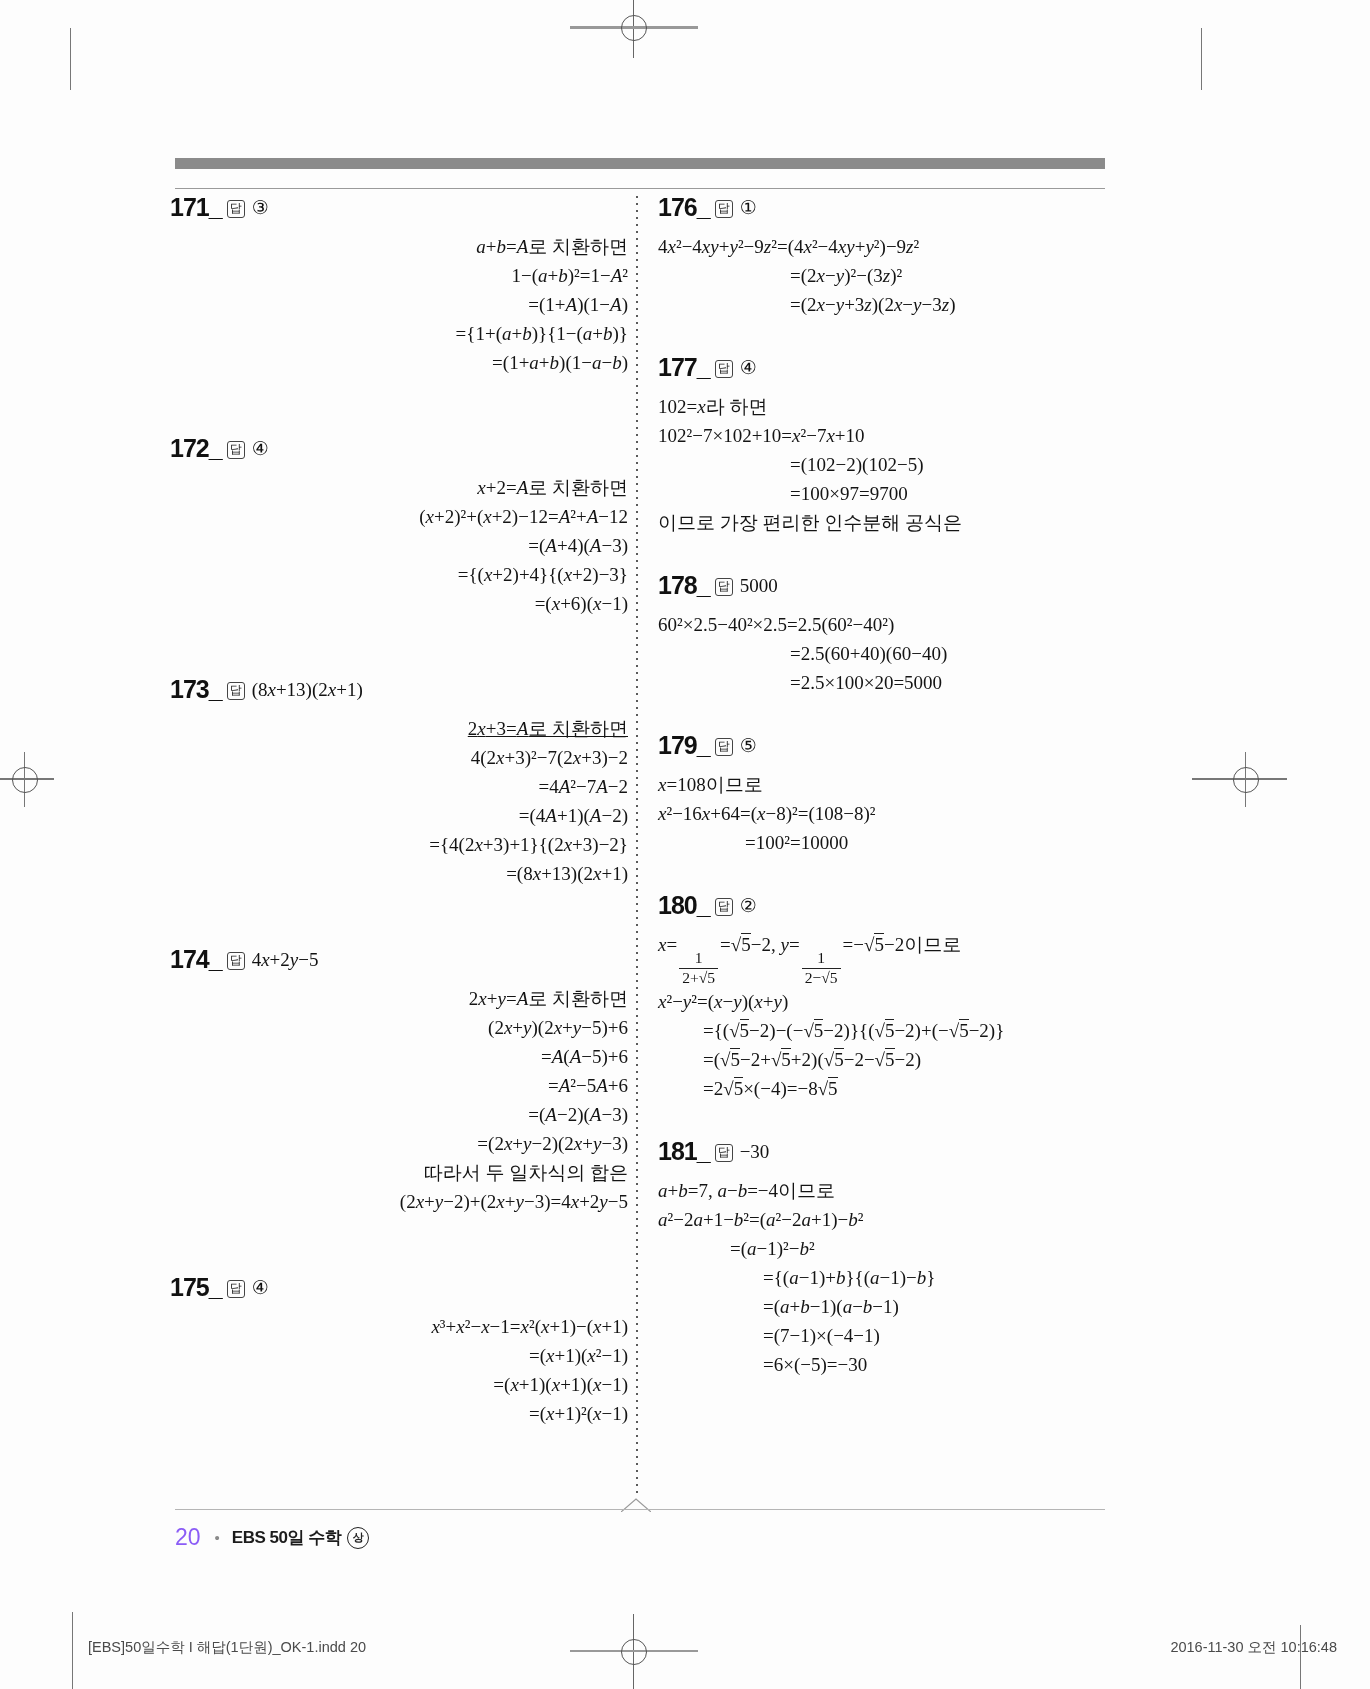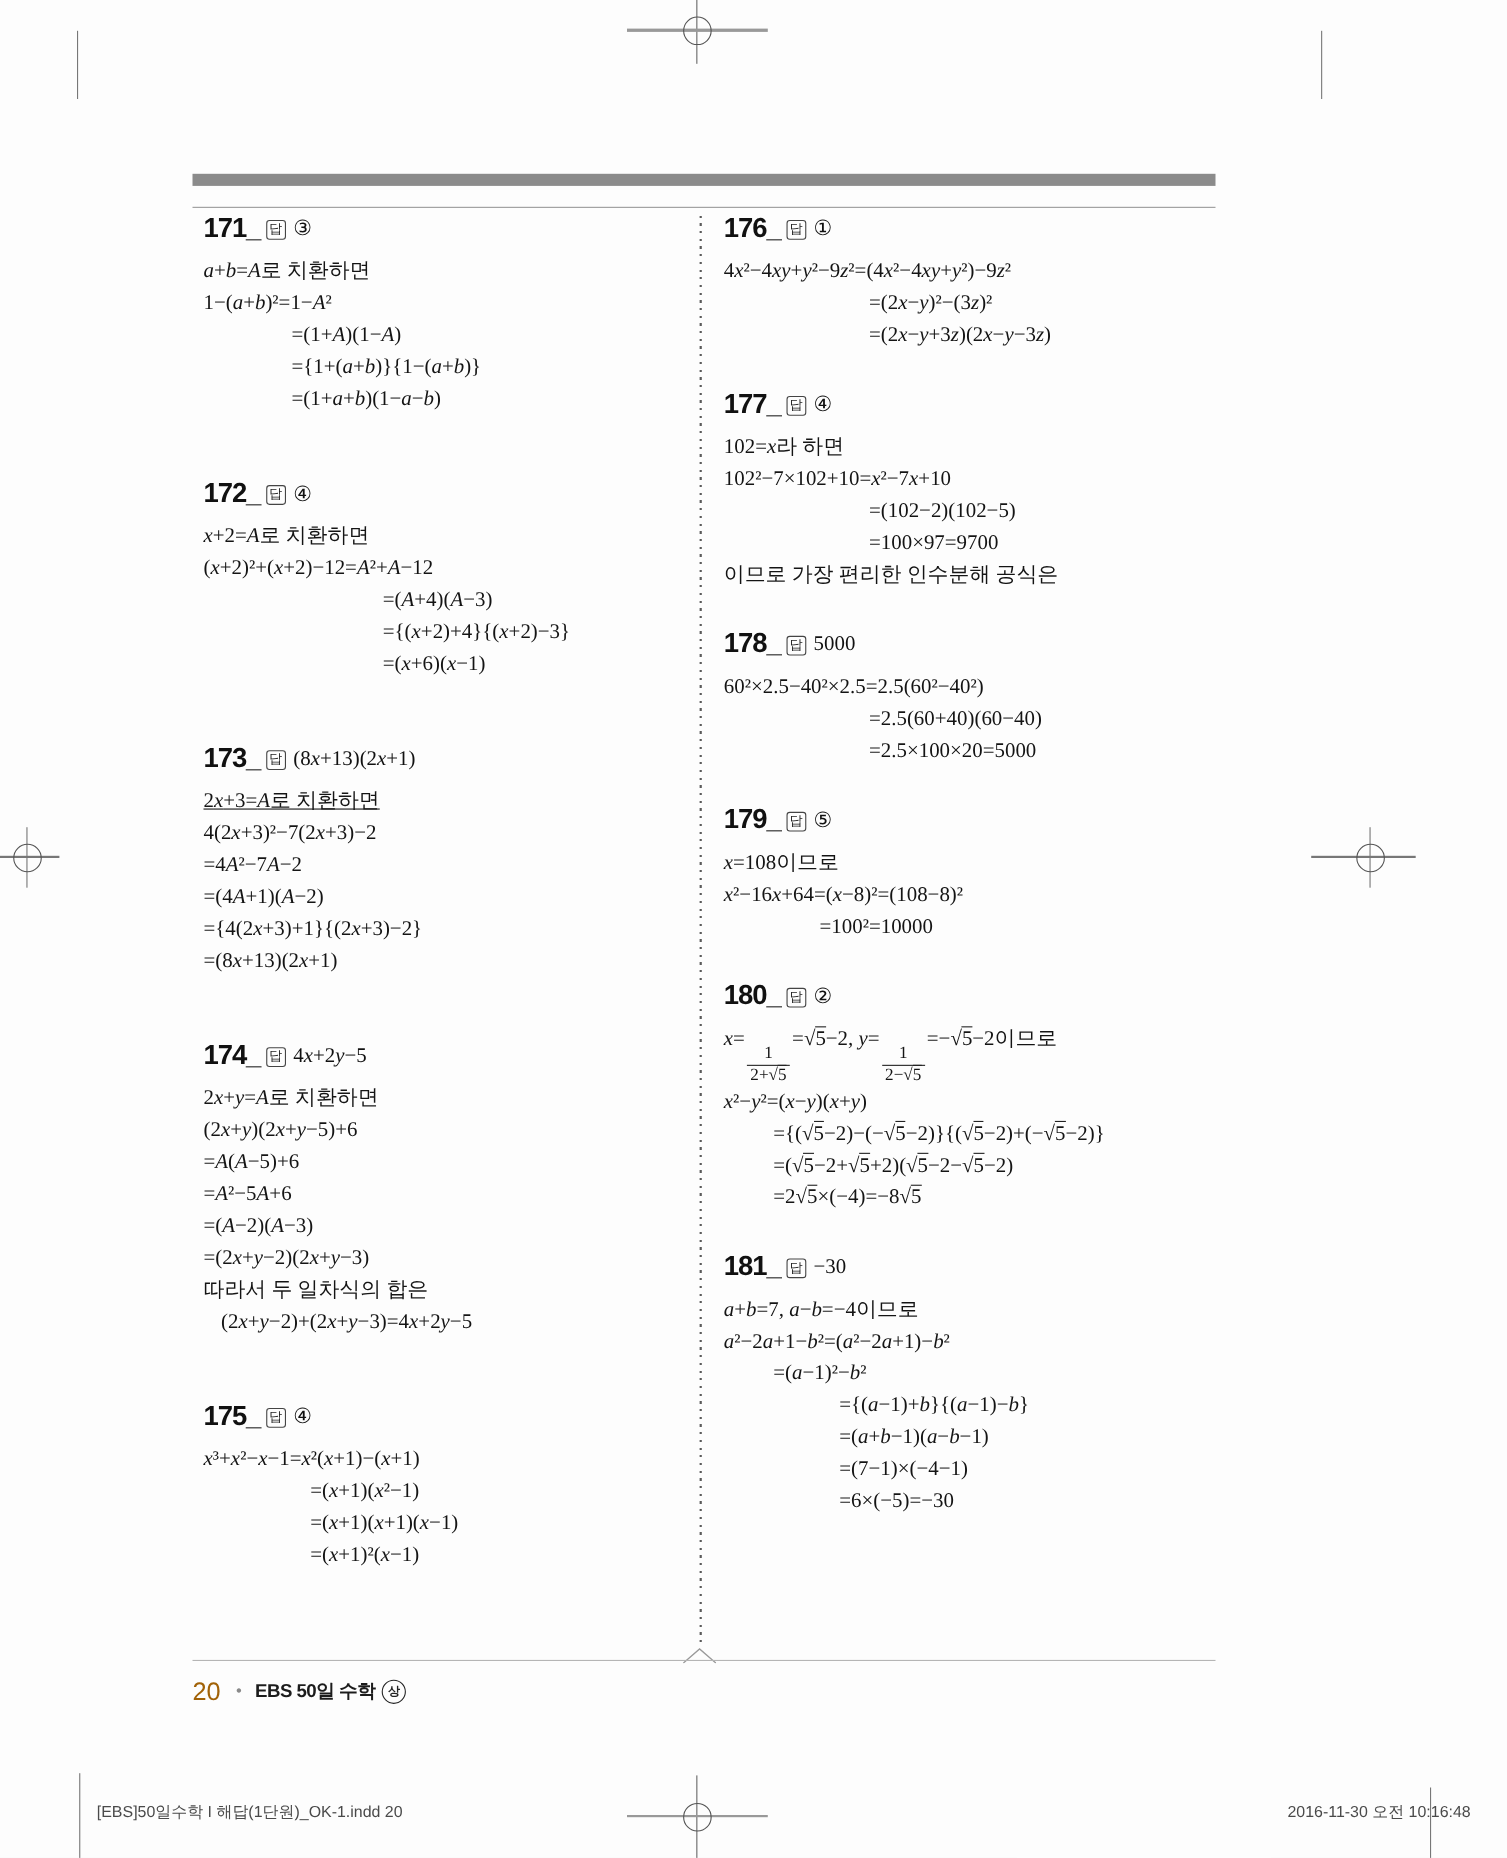--- a/index.html
+++ b/index.html
@@ -11,41 +11,41 @@
   
   .bar-thick{position:absolute;left:175px;top:158px;width:930px;height:11px;background:#8b8b8b;}
   .bar-thin{position:absolute;left:175px;top:188px;width:930px;height:1px;background:#9a9a9a;}
   
   .divider{position:absolute;left:636px;top:196px;width:2px;height:1300px;
            background-image:repeating-linear-gradient(to bottom,#5a5a5a 0 2px,transparent 2px 7px);}
   .divider-caret{position:absolute;left:621px;top:1496px;}
   .footer-rule{position:absolute;left:175px;top:1509px;width:930px;height:1px;background:#b5b5b5;}
   
   .col{position:absolute;top:193px;}
-  .col-left{left:185px;width:458px;}
+  .col-left{left:170px;width:458px;text-align:right;}
   .col-right{left:658px;width:465px;}
   .col-left .problem{margin-bottom:57px;}
   .col-right .problem{margin-bottom:34px;}
   .phead{margin:0 0 10px 0;font-family:"Liberation Sans","DejaVu Sans",sans-serif;display:flex;align-items:center;}
   .pnum{font-size:25px;font-weight:bold;color:#111;letter-spacing:-1px;}
   .abadge{display:inline-block;border:1.3px solid #444;border-radius:3px;font-size:12px;font-weight:normal;
           line-height:15px;height:16px;padding:0 2px;margin:0 7px 0 5px;color:#222;position:relative;top:1px;}
   .aval{font-family:"Liberation Serif","DejaVu Serif",serif;font-size:19px;font-weight:normal;color:#111;}
   .pline{font-size:19px;line-height:29px;min-height:29px;white-space:nowrap;color:#141414;}
   .pline i,.aval i{font-family:"Liberation Serif","DejaVu Serif",serif;}
   .frac{display:inline-flex;flex-direction:column;text-align:center;vertical-align:-12px;
         font-size:0.82em;line-height:1.2;margin:0 2px;}
   .frac .num{padding:0 3px;}
   .frac .den{border-top:1.2px solid #222;padding:0 3px;}
   .sq{white-space:nowrap;}
   .sq .rad{border-top:1.2px solid #222;}
   
   .footer{position:absolute;left:175px;top:1524px;display:flex;align-items:center;
           font-family:"Liberation Sans","DejaVu Sans",sans-serif;}
-  .fpage{font-size:23px;color:#a16207;}
+  .fpage{font-size:23px;color:#8b5cf6;}
   .fbullet{font-size:15px;color:#8a8a8a;margin:0 12px 0 14px;}
   .ftitle{font-size:17px;font-weight:bold;color:#1c1c1c;letter-spacing:-0.5px;}
   .fvol{display:inline-flex;align-items:center;justify-content:center;width:20px;height:20px;margin-left:6px;
         border:1.6px solid #222;border-radius:50%;font-size:11px;font-weight:bold;color:#222;}
   .printline{position:absolute;left:0;top:1638px;width:1370px;
              font-family:"Liberation Sans","DejaVu Sans",sans-serif;font-size:14.5px;color:#4a4a4a;}
   .pfile{position:absolute;left:88px;top:0;}
   .pdate{position:absolute;right:33px;top:0;}
 </style>
 </head>
@@ -209,21 +209,21 @@
         <div class="pline" style="margin-left: 45px; font-family: Liberation Serif, serif;">=2<span class="sq">√<span class="rad">5</span></span>×(−4)=−8<span class="sq">√<span class="rad">5</span></span></div>
       </section>
       <section class="problem">
         <h2 class="phead">
           <span class="pnum">181_</span>
           <span class="abadge">답</span>
           <span class="aval">−30</span>
         </h2>
         <div class="pline" style="margin-left: 0px;"><i>a</i>+<i>b</i>=7, <i>a</i>−<i>b</i>=−4이므로</div>
         <div class="pline" style="margin-left: 0px;"><i>a</i>²−2<i>a</i>+1−<i>b</i>²=(<i>a</i>²−2<i>a</i>+1)−<i>b</i>²</div>
-        <div class="pline" style="margin-left: 45px;">=(<i>a</i>−1)²−<i>b</i>²</div>
+        <div class="pline" style="margin-left: 72px;">=(<i>a</i>−1)²−<i>b</i>²</div>
         <div class="pline" style="margin-left: 105px;">={(<i>a</i>−1)+<i>b</i>}{(<i>a</i>−1)−<i>b</i>}</div>
         <div class="pline" style="margin-left: 105px;">=(<i>a</i>+<i>b</i>−1)(<i>a</i>−<i>b</i>−1)</div>
         <div class="pline" style="margin-left: 105px;">=(7−1)×(−4−1)</div>
         <div class="pline" style="margin-left: 105px;">=6×(−5)=−30</div>
       </section>
     </div>
 
   <div class="footer-rule"></div>
   <div class="footer">
     <span class="fpage">20</span>

